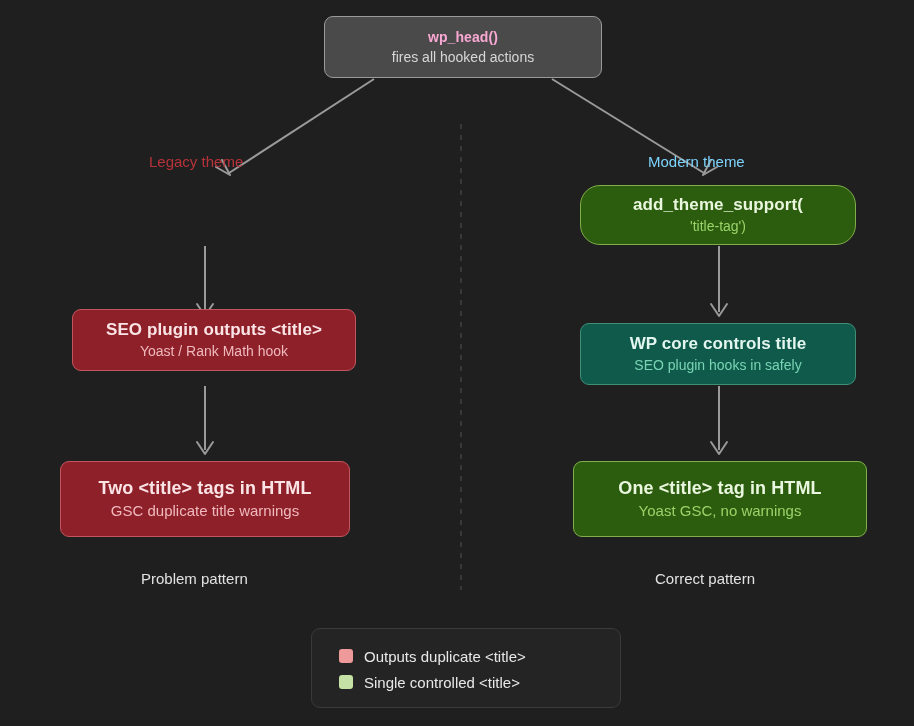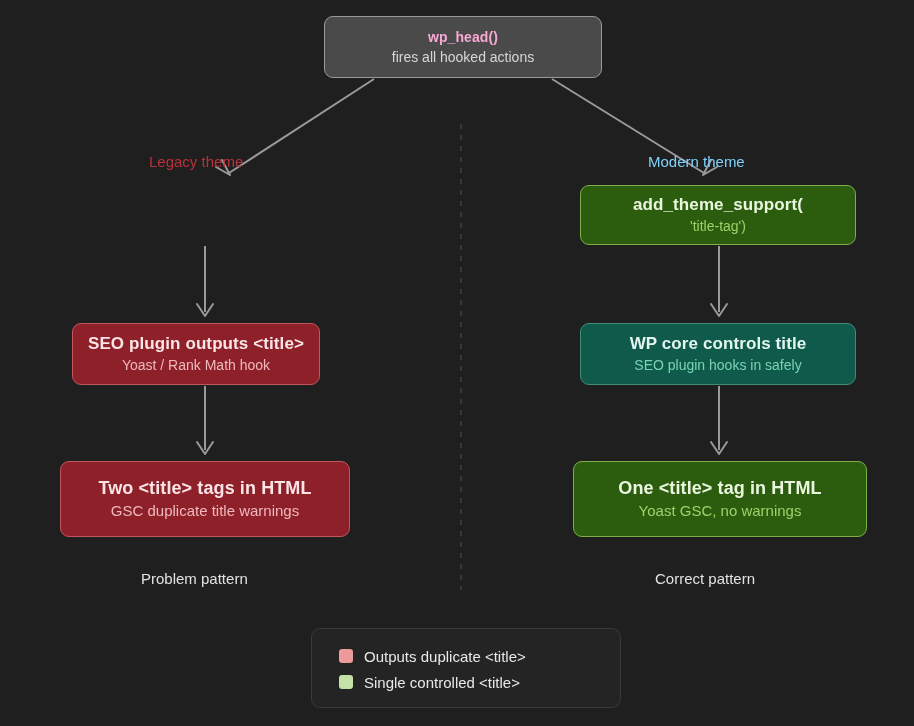--- a/index.html
+++ b/index.html
@@ -78,26 +78,26 @@
 
   
   .node.teal {
     background: #0f5a4a;
     border-color: #3e8e78;
   }
   .node.teal .t { color: #e2f6ef; }
   .node.teal .s { color: #79d4b4; }
 
   #node-l1 { left: 72px;  top: 185px; width: 266px; height: 60px; }
-  #node-l2 { left: 72px;  top: 323px; width: 248px; height: 62px; }
+  #node-l2 { left: 72px;  top: 309px; width: 284px; height: 62px; }
   #node-l3 { left: 60px;  top: 461px; width: 290px; height: 76px; }
   #node-l3 .t { font-size: 18px; }
   #node-l3 .s { font-size: 15px; }
 
-  #node-r1 { left: 580px; top: 185px; width: 276px; height: 60px; }
+  #node-r1 { left: 580px; top: 185px; width: 276px; height: 60px; border-radius: 20px; }
   #node-r2 { left: 580px; top: 323px; width: 276px; height: 62px; }
   #node-r3 { left: 573px; top: 461px; width: 294px; height: 76px; }
   #node-r3 .t { font-size: 18px; }
   #node-r3 .s { font-size: 15px; }
 
   
   .edge-label {
     position: absolute;
     font-size: 15px;
     white-space: nowrap;

